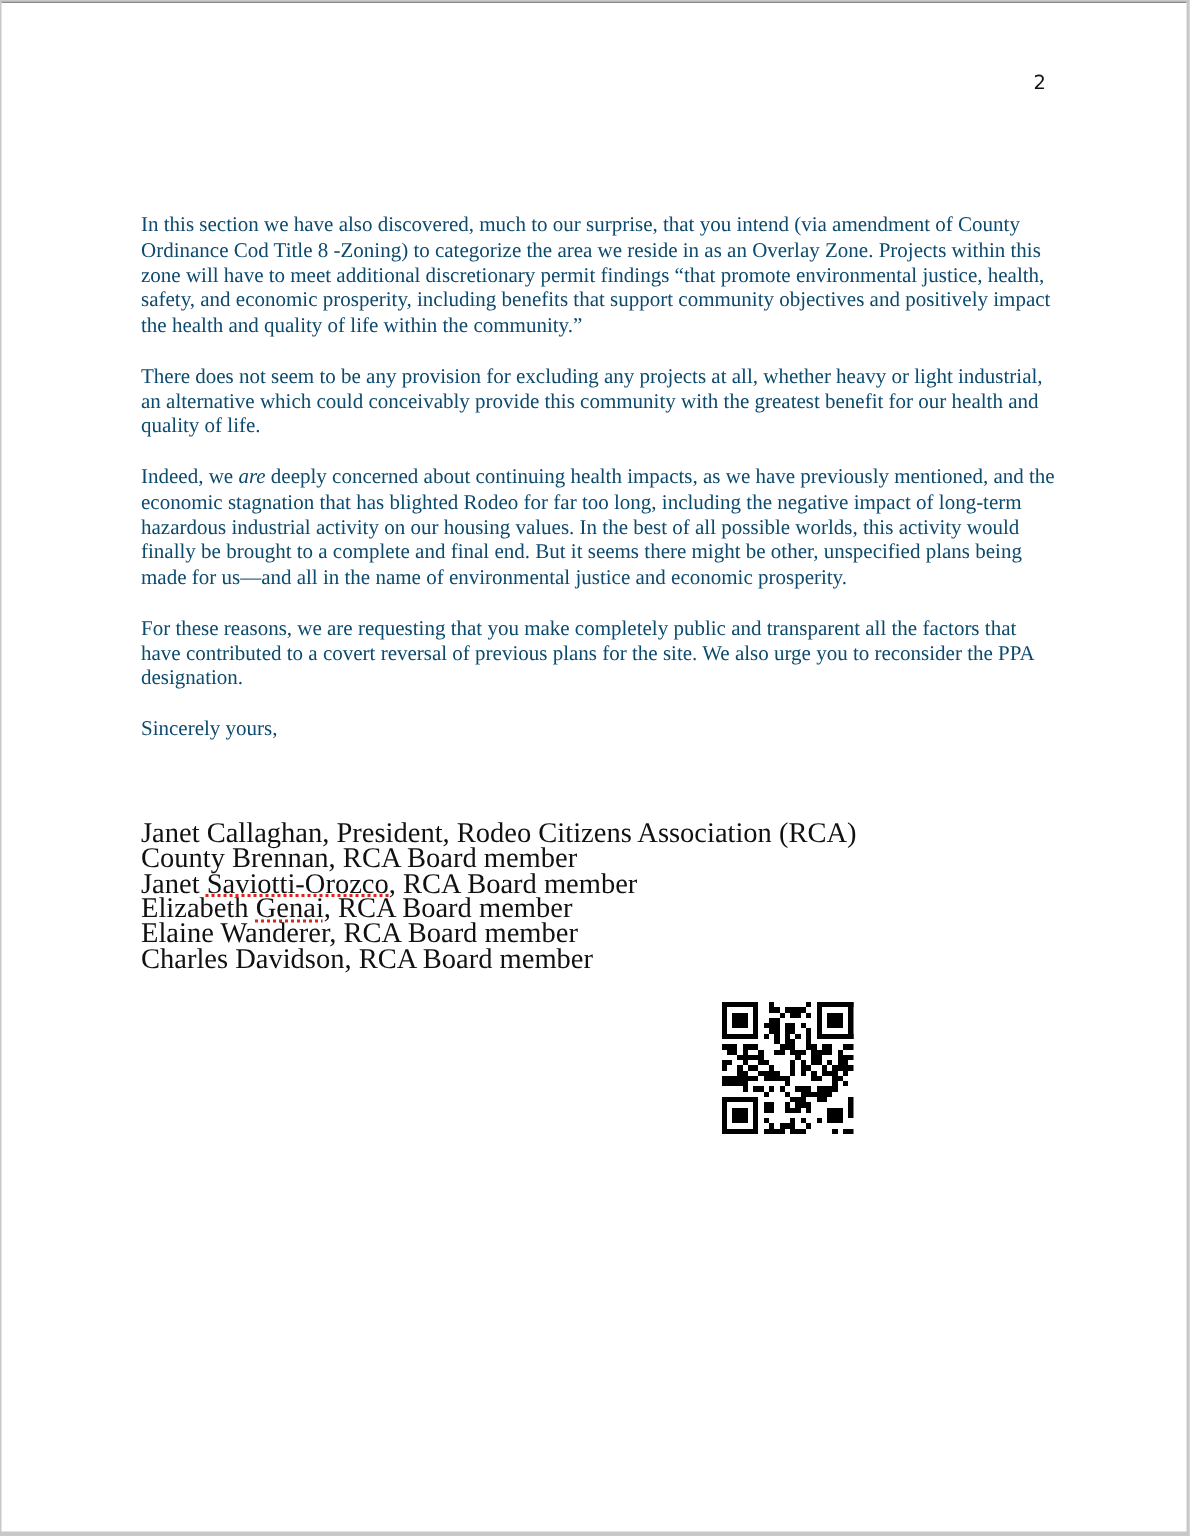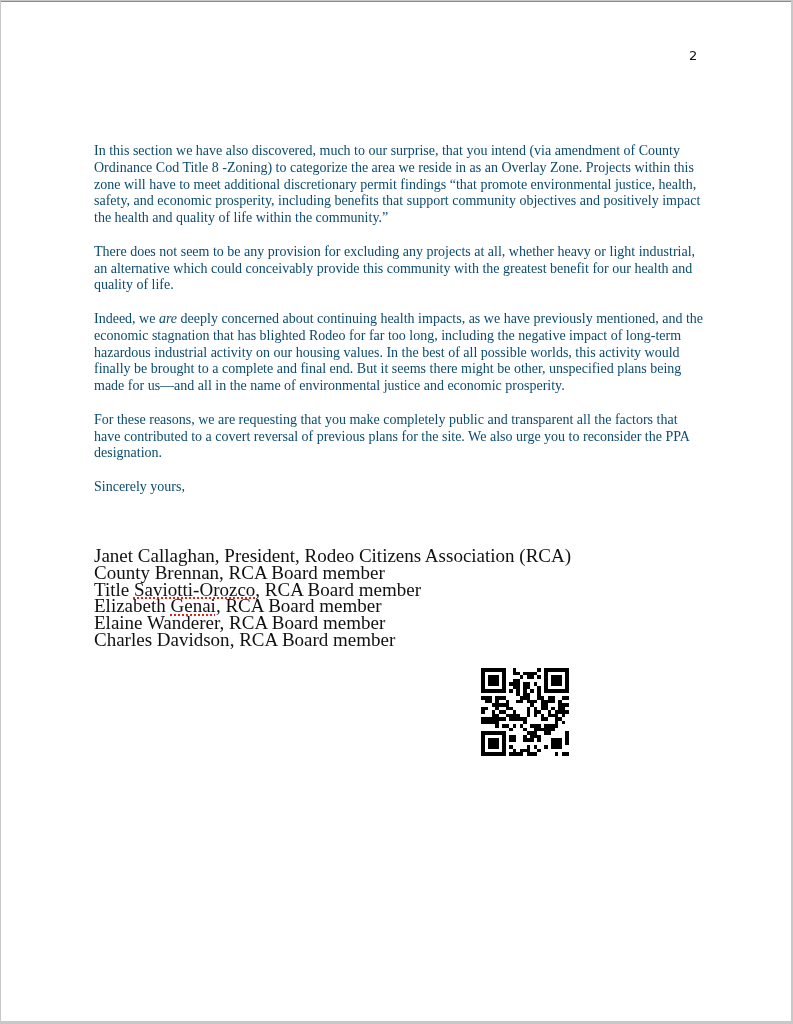--- a/index.html
+++ b/index.html
@@ -80,21 +80,21 @@
     <p>In this section we have also discovered, much to our surprise, that you intend (via amendment of County Ordinance Cod Title 8 -Zoning) to categorize  the area we reside in as an Overlay Zone.  Projects within this zone will have to meet additional discretionary permit findings “that promote environmental justice, health, safety, and economic prosperity, including benefits that support community objectives and positively impact the health and quality of life within the community.”</p>
     <p>There does not seem to be any provision for excluding any projects at all, whether heavy or light industrial, an alternative which could conceivably provide this community with the greatest benefit for our health and quality of life.</p>
     <p><span>Indeed, we </span><em>are</em><span> deeply concerned about continuing health impacts, as we have previously mentioned, and the economic stagnation that has blighted Rodeo for far too long, including the negative impact of long-term hazardous industrial activity on our housing values.   In the best of all possible worlds, this activity would finally be brought to a complete and final end.  But it seems there might be other, unspecified plans being made for us—and all in the name of environmental justice and economic prosperity.</span></p>
     <p>For these reasons, we are requesting that you make completely public and transparent all the factors that have contributed to a covert reversal of previous plans for the site.  We also urge you to reconsider the PPA designation.</p>
     <p>Sincerely yours,</p>
   </div>
 
   <div class="signatures">
     <div class="sig-line"><span>Janet Callaghan</span><span>, President, Rodeo Citizens Association (RCA)</span></div>
     <div class="sig-line"><span>County Brennan</span><span>, RCA Board member</span></div>
-    <div class="sig-line"><span>Title </span><span class="spell">Saviotti-Orozco</span><span>, RCA Board member</span></div>
+    <div class="sig-line"><span>Janet </span><span class="spell">Saviotti-Orozco</span><span>, RCA Board member</span></div>
     <div class="sig-line"><span>Elizabeth </span><span class="spell">Genai</span><span>, RCA Board member</span></div>
     <div class="sig-line"><span>Elaine Wanderer</span><span>, RCA Board member</span></div>
     <div class="sig-line"><span>Charles Davidson</span><span>, RCA Board member</span></div>
   </div>
 
   <svg class="qr" viewBox="0 0 25 25" shape-rendering="crispEdges">
     <rect x="0" y="0" width="25" height="25" fill="#fff"></rect>
     <g fill="#000" id="qr-modules">
         <rect x="0" y="0" width="7" height="1"></rect>
         <rect x="0" y="6" width="7" height="1"></rect>

